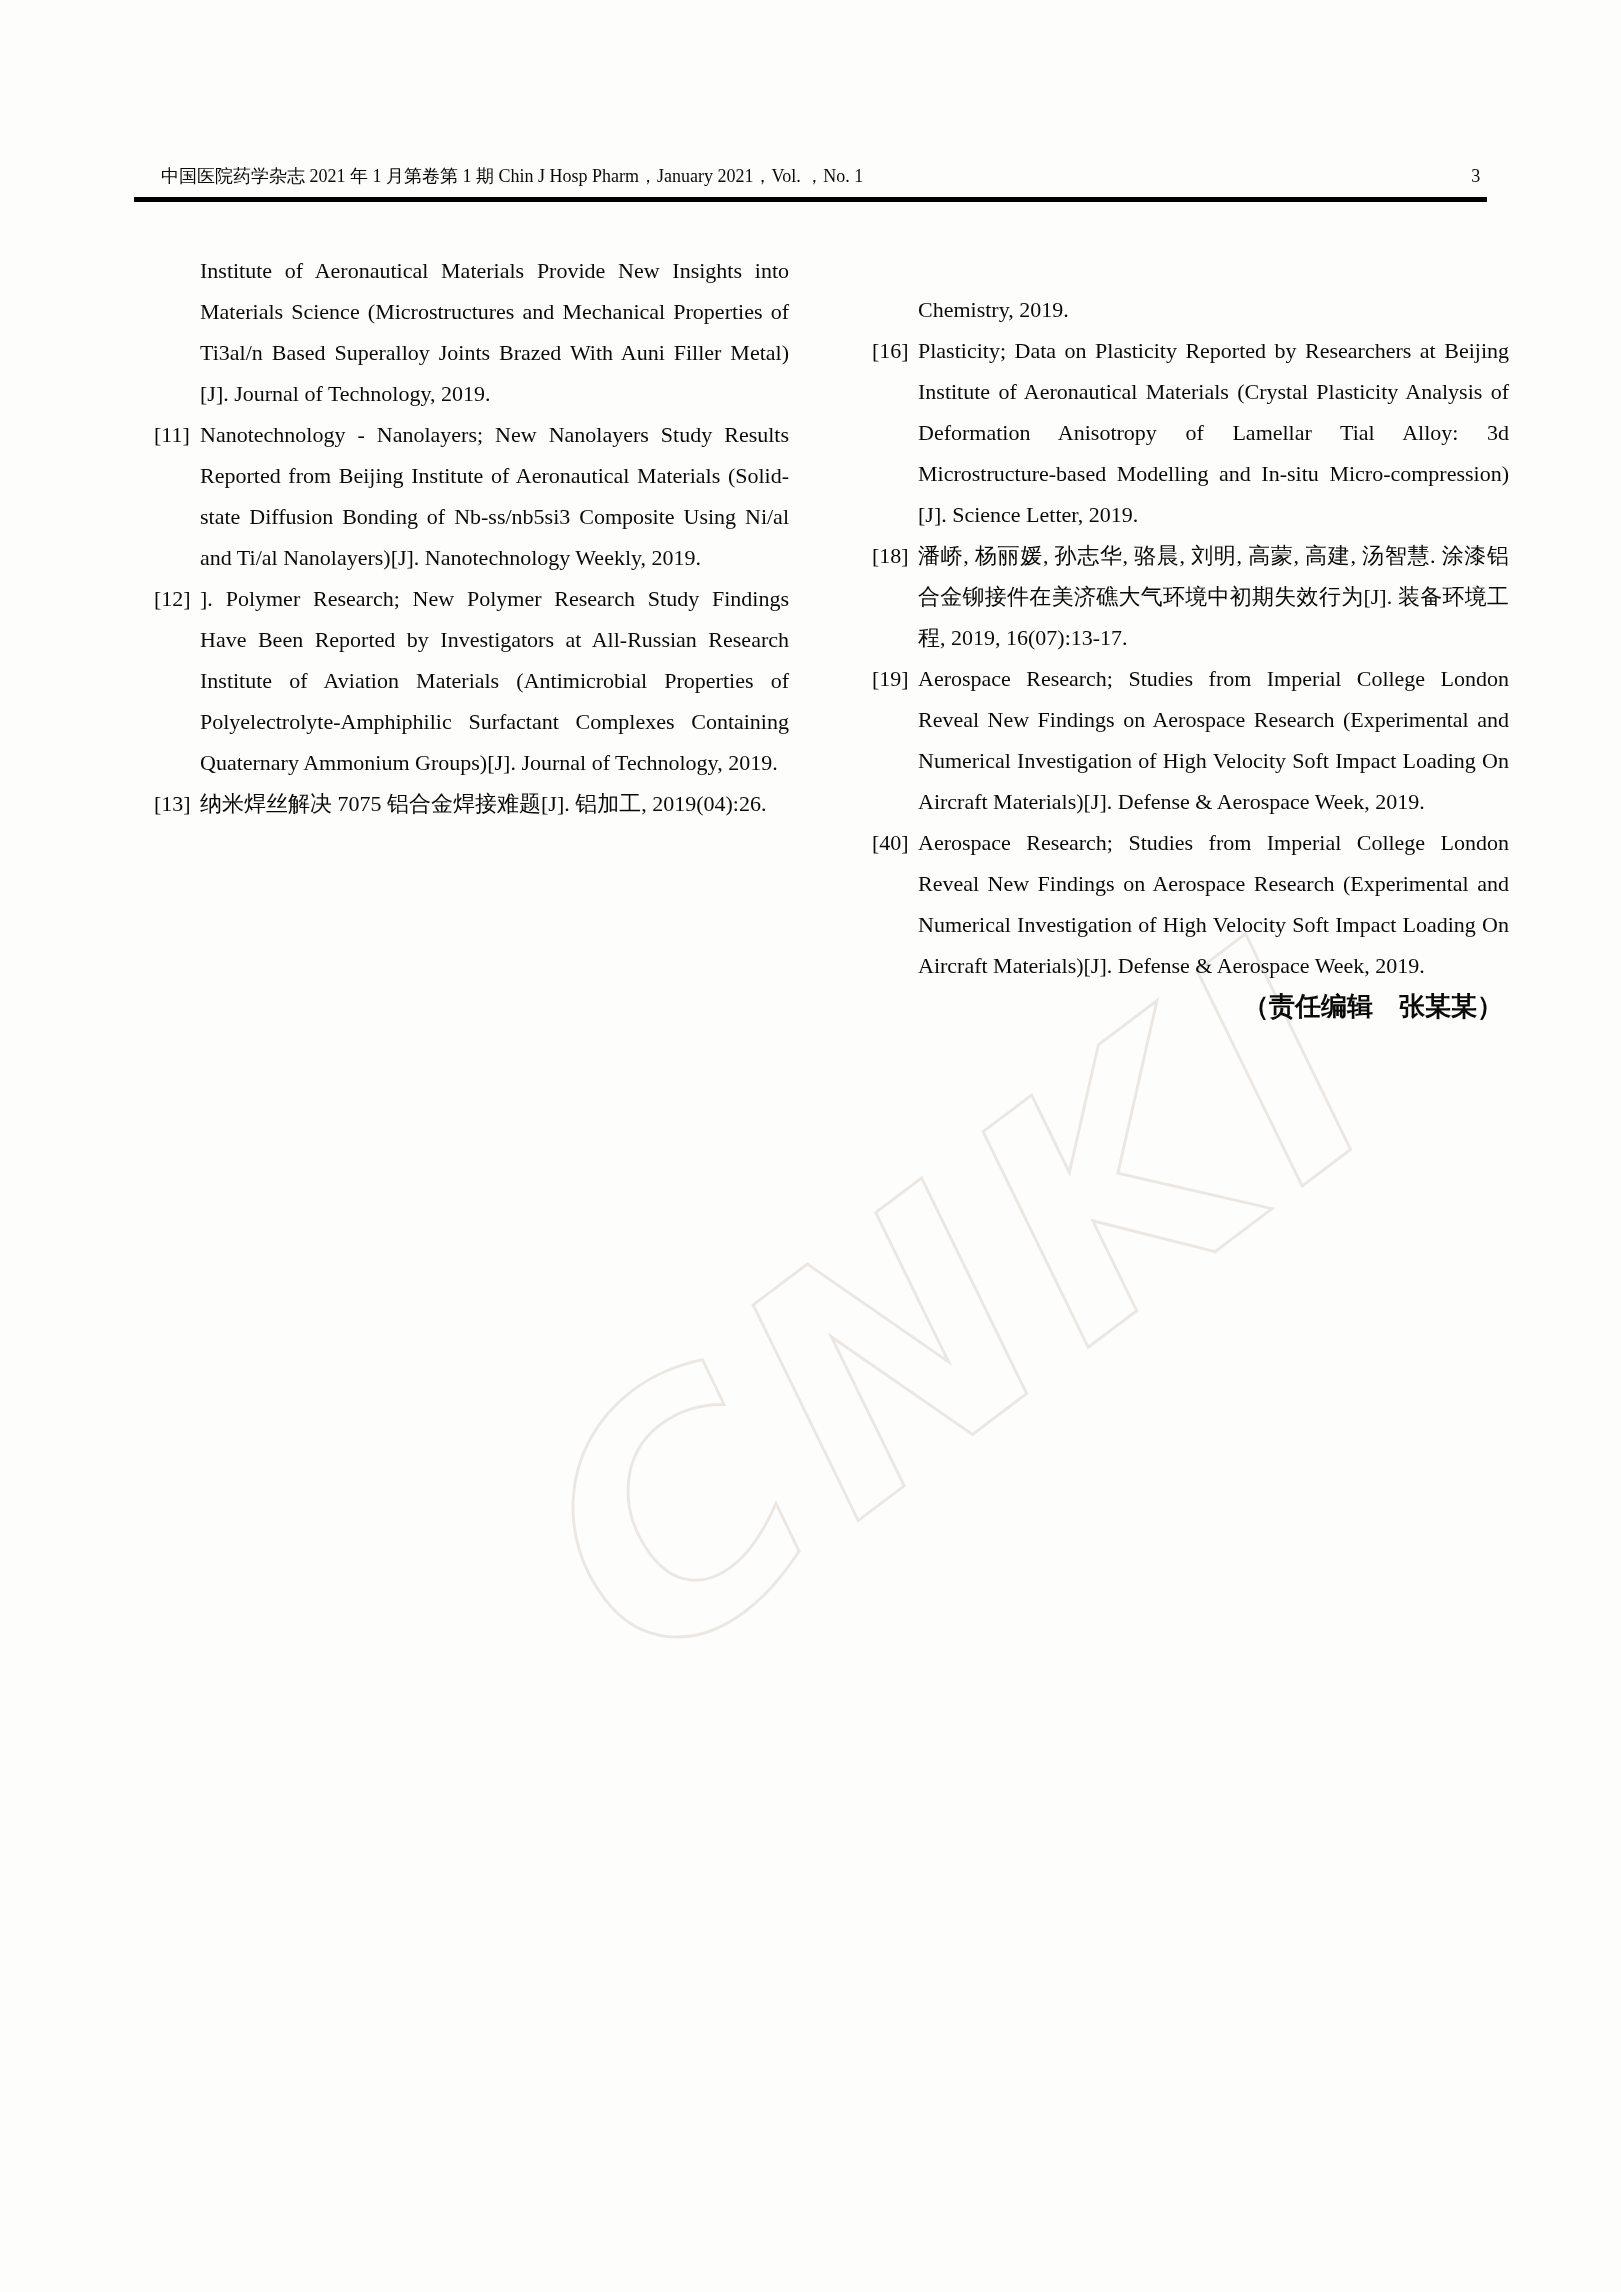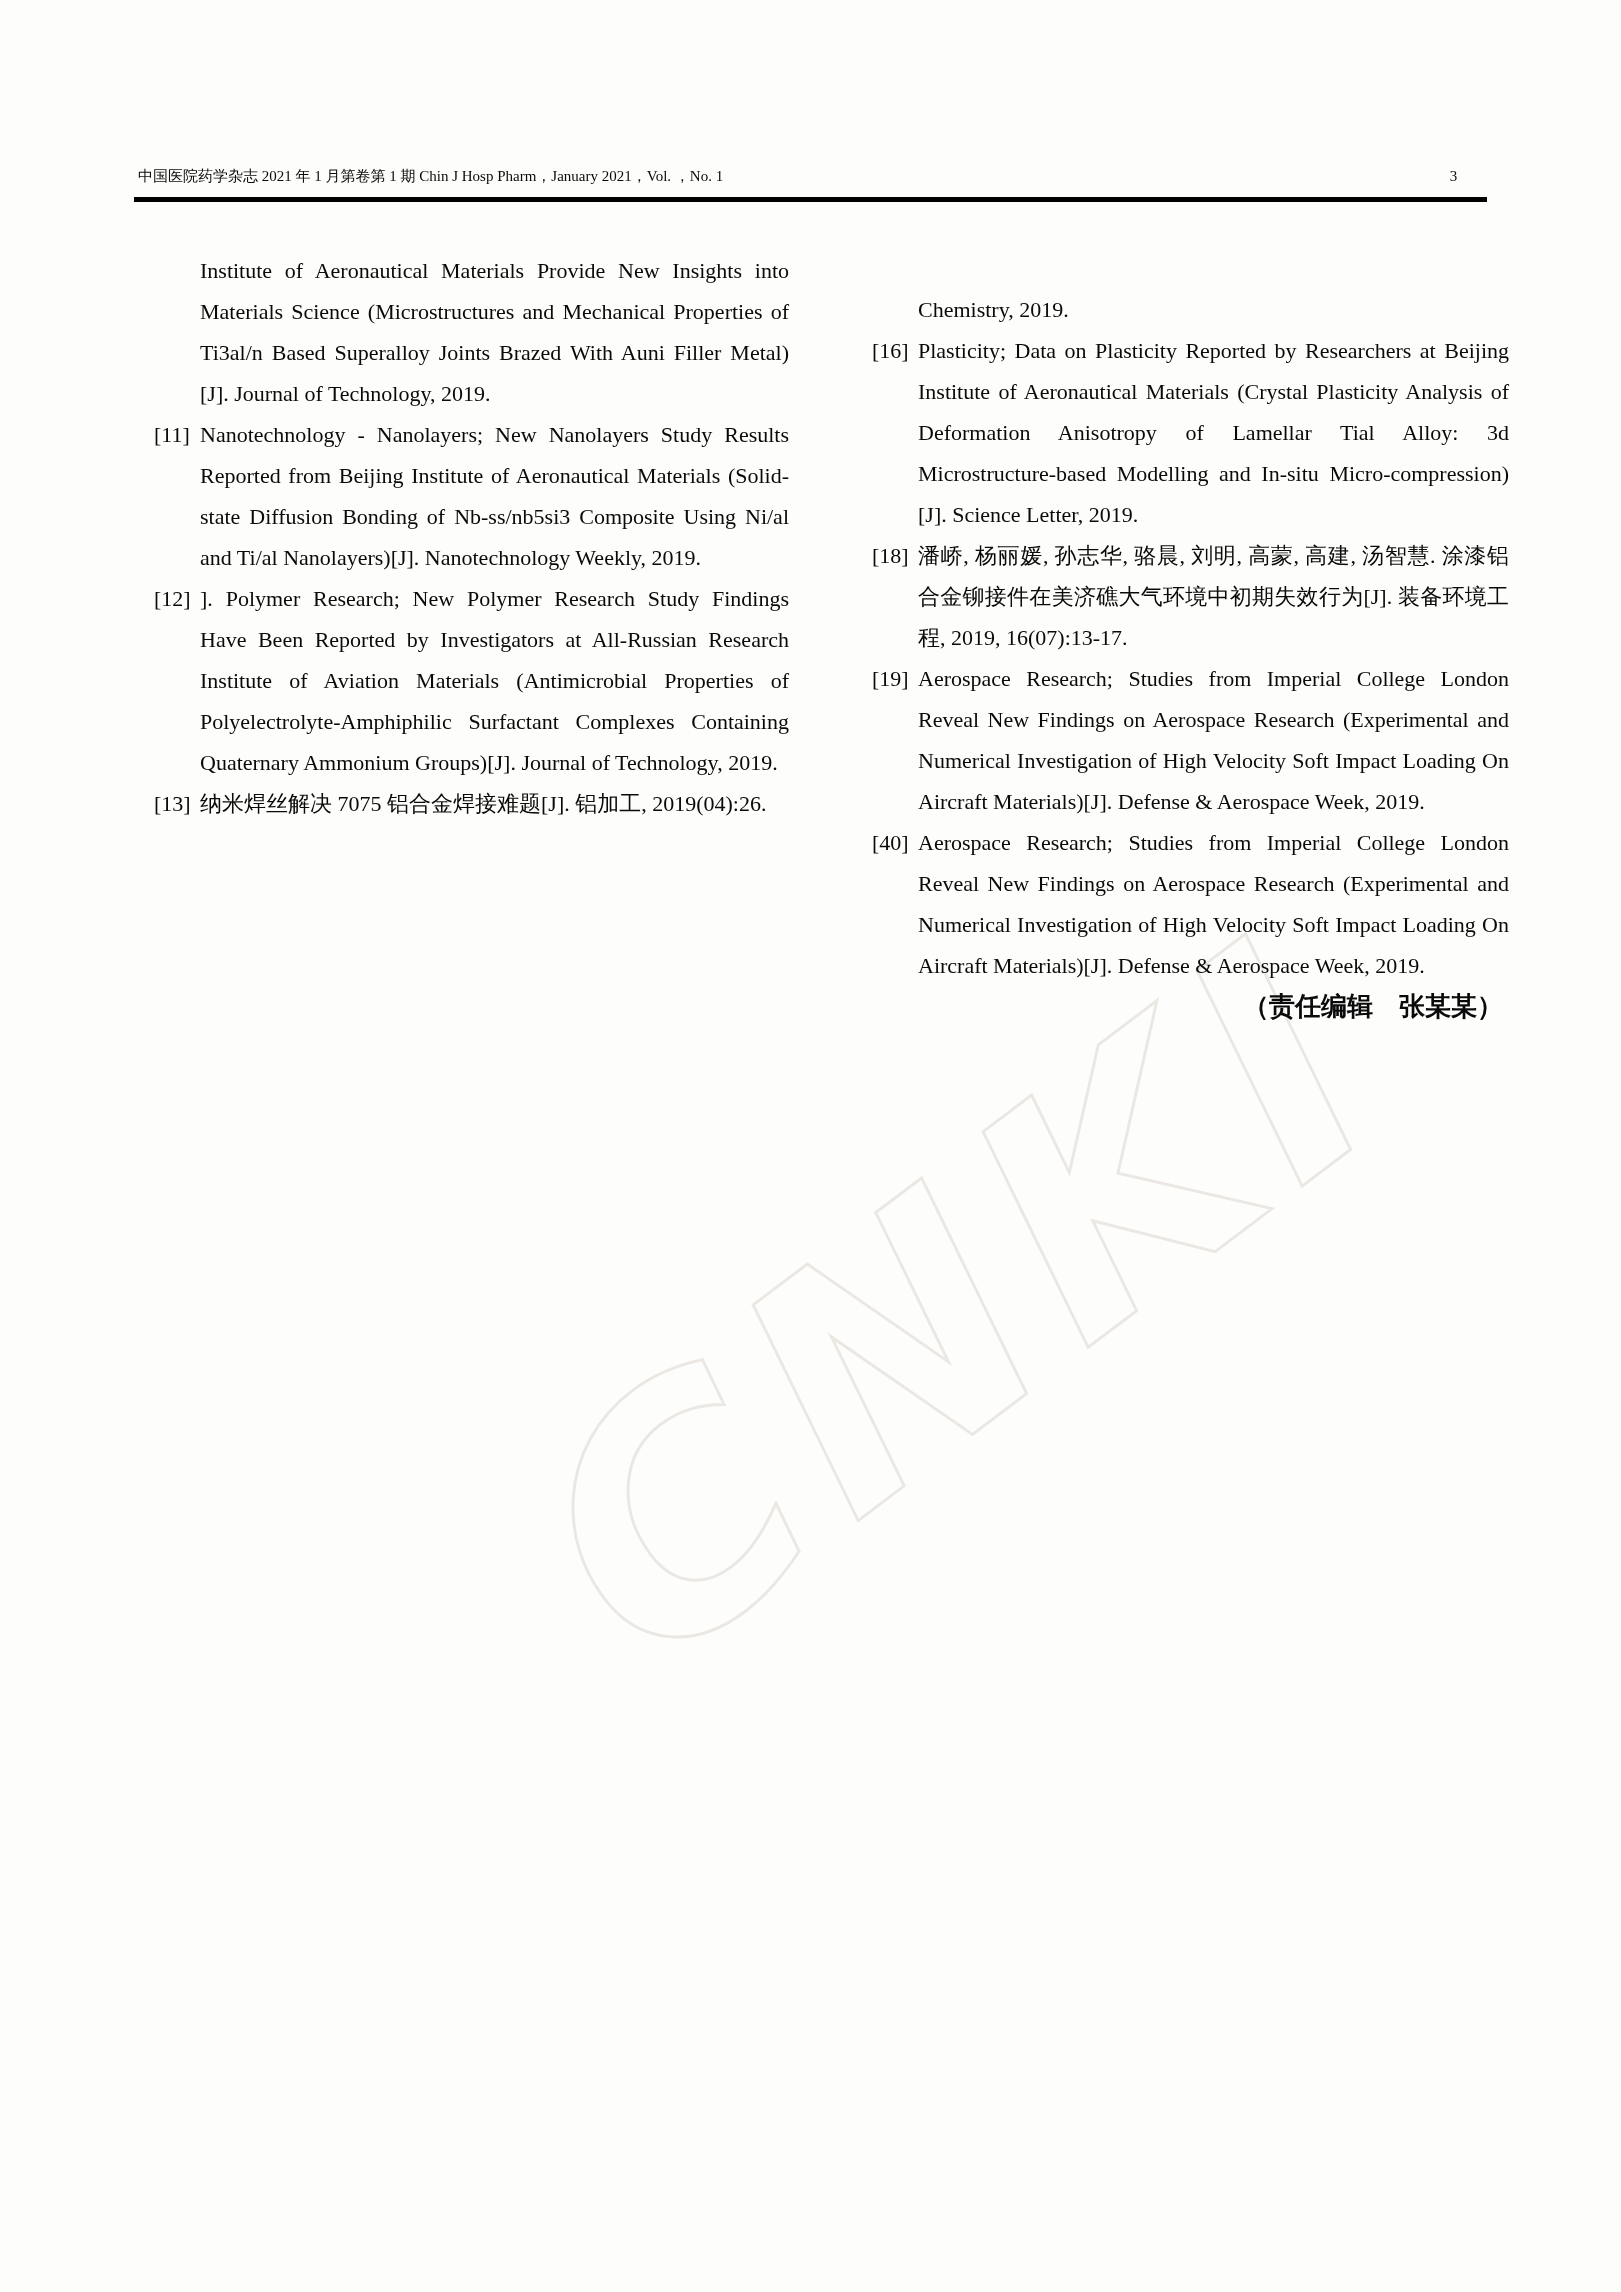--- a/index.html
+++ b/index.html
@@ -8,25 +8,25 @@
     width: 1621px;
     height: 2293px;
     margin: 0 auto;
     background: #fdfdfb;
     font-family: "Liberation Serif", serif;
     color: #0a0a0a;
     overflow: hidden;
   }
   .header {
     position: absolute;
-    left: 138px;
+    left: 161px;
     top: 160px;
     width: 1333px;
     height: 39px;
-    font-size: 15px;
+    font-size: 18px;
     line-height: 33px;
     white-space: nowrap;
   }
   .header .pageno {
     position: absolute;
     right: 13.7px;
     top: 0;
   }
   .header-rule {
     position: absolute;

